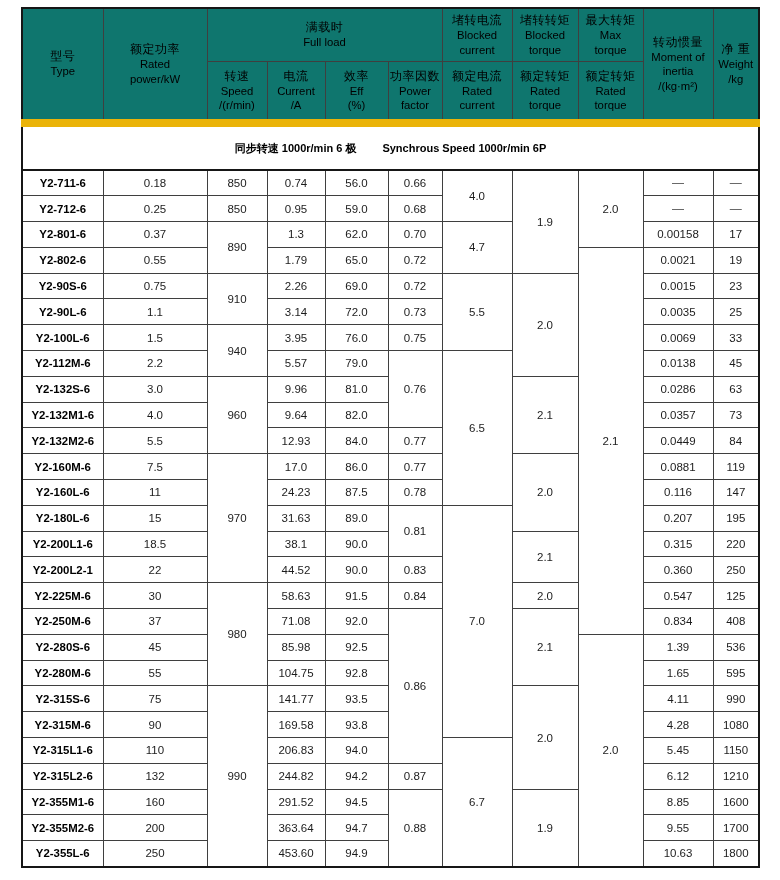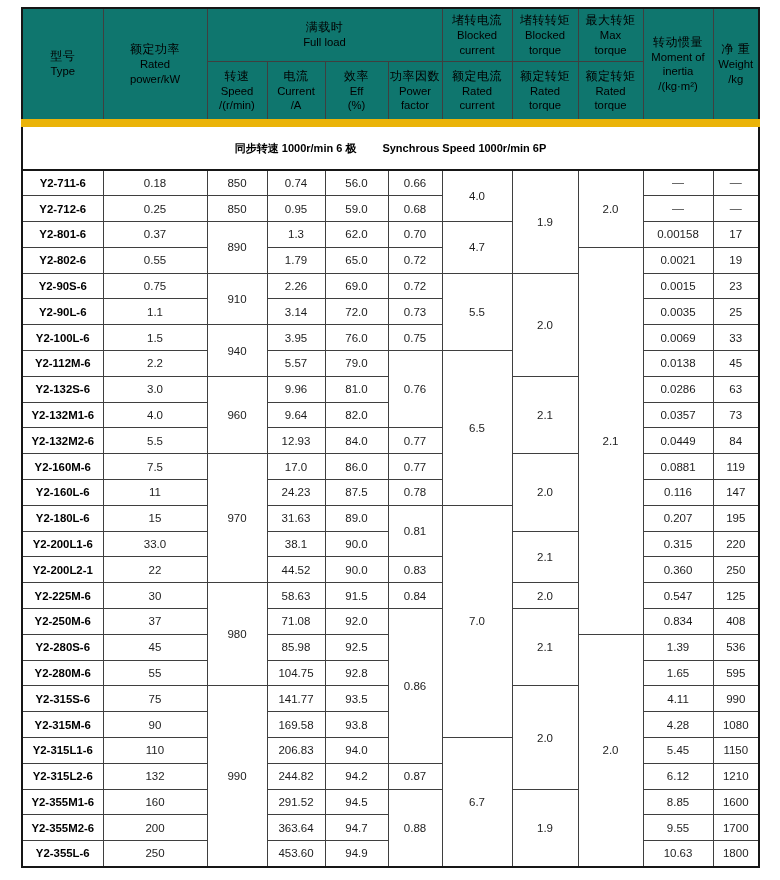--- a/index.html
+++ b/index.html
@@ -273,21 +273,21 @@
           <td>15</td>
           <td>31.63</td>
           <td>89.0</td>
           <td rowspan="2">0.81</td>
           <td rowspan="9">7.0</td>
           <td>0.207</td>
           <td>195</td>
         </tr>
         <tr>
           <td class="model">Y2-200L1-6</td>
-          <td>33.0</td>
+          <td>18.5</td>
           <td>38.1</td>
           <td>90.0</td>
           <td rowspan="2">2.1</td>
           <td>0.315</td>
           <td>220</td>
         </tr>
         <tr>
           <td class="model">Y2-200L2-1</td>
           <td>22</td>
           <td>44.52</td>

